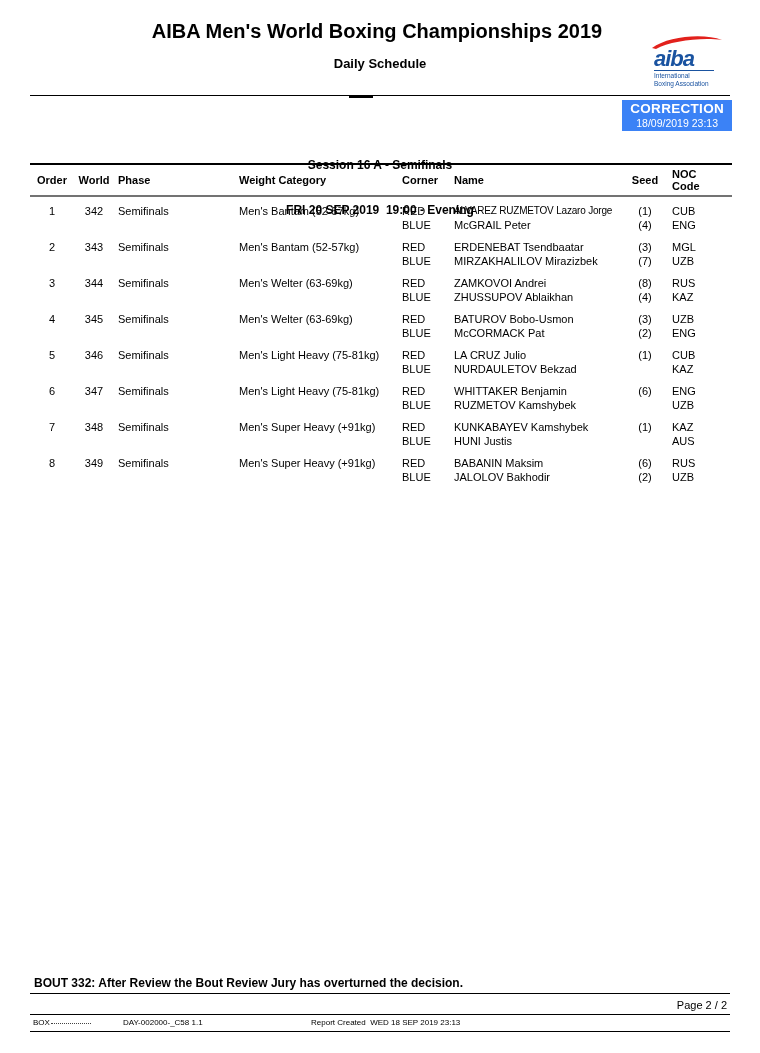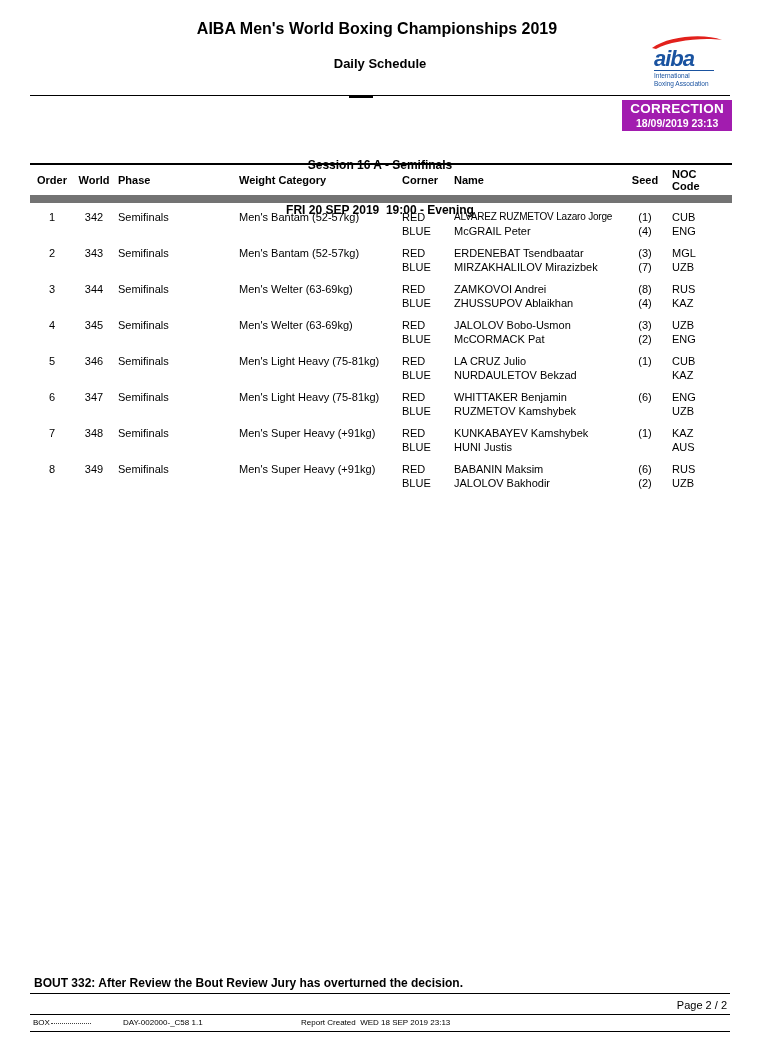--- a/index.html
+++ b/index.html
@@ -5,75 +5,75 @@
   * { margin:0; padding:0; box-sizing:border-box; }
   body { background:#888; font-family:"Liberation Sans", sans-serif; }
   .page {
     position:relative; width:760px; height:1053px; margin:0 auto;
     background:#ffffff; color:#000; overflow:hidden;
     font-family:"Liberation Sans", sans-serif;
   }
 
   
   .title { position:absolute; top:20px; left:0; right:6px; text-align:center;
-           font-size:16px; font-weight:bold; }
+           font-size:20px; font-weight:bold; }
   .subtitle { position:absolute; top:56px; left:0; right:0; text-align:center;
               font-size:13px; font-weight:bold; }
 
   .logo-left { position:absolute; left:16px; top:22px; width:88px; text-align:center; }
   .logo-left .brandline { font-size:14px; font-weight:bold; line-height:13px; letter-spacing:-0.5px; }
   .logo-left .brand { color:#1a53a0; }
   .logo-left .year { color:#e2211c; }
   .logo-left .tag1 { font-size:6px; color:#e2211c; font-weight:bold; letter-spacing:0.6px; line-height:7px; }
   .logo-left .tag2 { font-size:6px; color:#1a53a0; font-weight:bold; letter-spacing:0.3px; line-height:7px; }
 
   .logo-right { position:absolute; right:30px; top:34px; width:82px; text-align:left; }
   .logo-right .brand { display:block; font-size:22px; font-weight:bold; font-style:italic;
                        color:#1a53a0; line-height:18px; letter-spacing:-1px; margin-top:-4px; padding-left:6px; }
   .logo-right .rule { border-top:1.5px solid #1a53a0; margin:2px 0 1px 6px; width:60px; }
   .logo-right .cap { font-size:6.5px; color:#1a53a0; line-height:7.5px; padding-left:6px; }
 
   .header-rule { position:absolute; top:95px; left:30px; right:30px; border-top:1px solid #000; }
   .center-mark { position:absolute; top:95px; left:349px; width:24px; height:3px; background:#000; }
 
   
-  .correction { position:absolute; top:100px; right:28px; background:#a21caf; color:#fff;
+  .correction { position:absolute; top:100px; right:28px; background:#3b82f6; color:#fff;
                 text-align:center; padding:1px 8px 2px; min-width:106px; }
   .correction .c1 { font-size:13.5px; font-weight:bold; letter-spacing:0.3px; line-height:16px; }
-  .correction .c2 { font-size:10.5px; font-weight:bold; line-height:12px; }
+  .correction .c2 { font-size:10.5px; font-weight:normal; line-height:12px; }
 
   
   .session { position:absolute; top:128px; left:0; right:0; text-align:center;
              font-weight:bold; font-size:12px; line-height:15px; white-space:pre-wrap; }
 
   
   .table-wrap { position:absolute; top:163px; left:30px; right:28px; }
   table { width:100%; border-collapse:collapse; table-layout:fixed; }
-  thead th { border-top:2px solid #000; border-bottom:8px solid #737373;
+  thead th { border-top:2px solid #000; border-bottom:2px solid #737373;
              font-size:11px; font-weight:bold; text-align:left;
              vertical-align:middle; padding:3px 4px; line-height:12px; }
   th.c-order, td.c-order, th.c-bout, td.c-bout { text-align:center; padding-left:0; padding-right:0; }
   th.c-seed, td.c-seed { text-align:center; padding-left:0; padding-right:0; }
   td { font-size:11px; vertical-align:top; line-height:14px; padding:0 4px; }
   tr.r-top td { padding-top:7px; }
   tr.r-bottom td { padding-bottom:1px; }
   td.c-name.condensed { font-size:10px; letter-spacing:-0.2px; }
 
   
   .note { position:absolute; left:34px; top:976px; font-size:12px; font-weight:bold; }
   .frule1 { position:absolute; top:993px; left:30px; right:30px; border-top:1px solid #000; }
   .website { position:absolute; left:33px; top:1053px; font-size:11px; font-weight:bold;
              text-decoration:underline; color:#000; }
   .pageno { position:absolute; right:33px; top:999px; font-size:11px; }
   .frule2 { position:absolute; top:1014px; left:30px; right:30px; border-top:1px solid #000; }
   .code-row { position:absolute; top:1018px; left:33px; right:33px; height:12px; font-size:8px; }
   .code-row .box { position:absolute; left:0; top:0; }
   .code-row .leader { position:absolute; left:18px; top:5px; width:40px; border-top:1px dotted #444; }
   .code-row .version { position:absolute; left:62px; top:0;padding-left:28px; }
-  .code-row .created { position:absolute; left:268px; top:0; white-space:pre-wrap; }
+  .code-row .created { position:absolute; left:278px; top:0; white-space:pre-wrap; }
   .frule3 { position:absolute; top:1031px; left:30px; right:30px; border-top:1px solid #000; }
 </style>
 </head>
 <body>
 
 <div class="page">
 
 
   <div class="title">AIBA Men's World Boxing Championships 2019</div>
   <div class="subtitle">Daily Schedule</div>
@@ -180,21 +180,21 @@
           <td class="c-seed">(4)</td>
           <td>KAZ</td>
         </tr>
 
         <tr class="r-top">
           <td class="c-order" rowspan="2">4</td>
           <td class="c-bout" rowspan="2">345</td>
           <td rowspan="2">Semifinals</td>
           <td rowspan="2">Men's Welter (63-69kg)</td>
           <td>RED</td>
-          <td class="c-name">JALOLOV Bobo-Usmon</td>
+          <td class="c-name">BATUROV Bobo-Usmon</td>
           <td class="c-seed">(3)</td>
           <td>UZB</td>
         </tr>
         <tr class="r-bottom">
           <td>BLUE</td>
           <td class="c-name">McCORMACK Pat</td>
           <td class="c-seed">(2)</td>
           <td>ENG</td>
         </tr>
 

